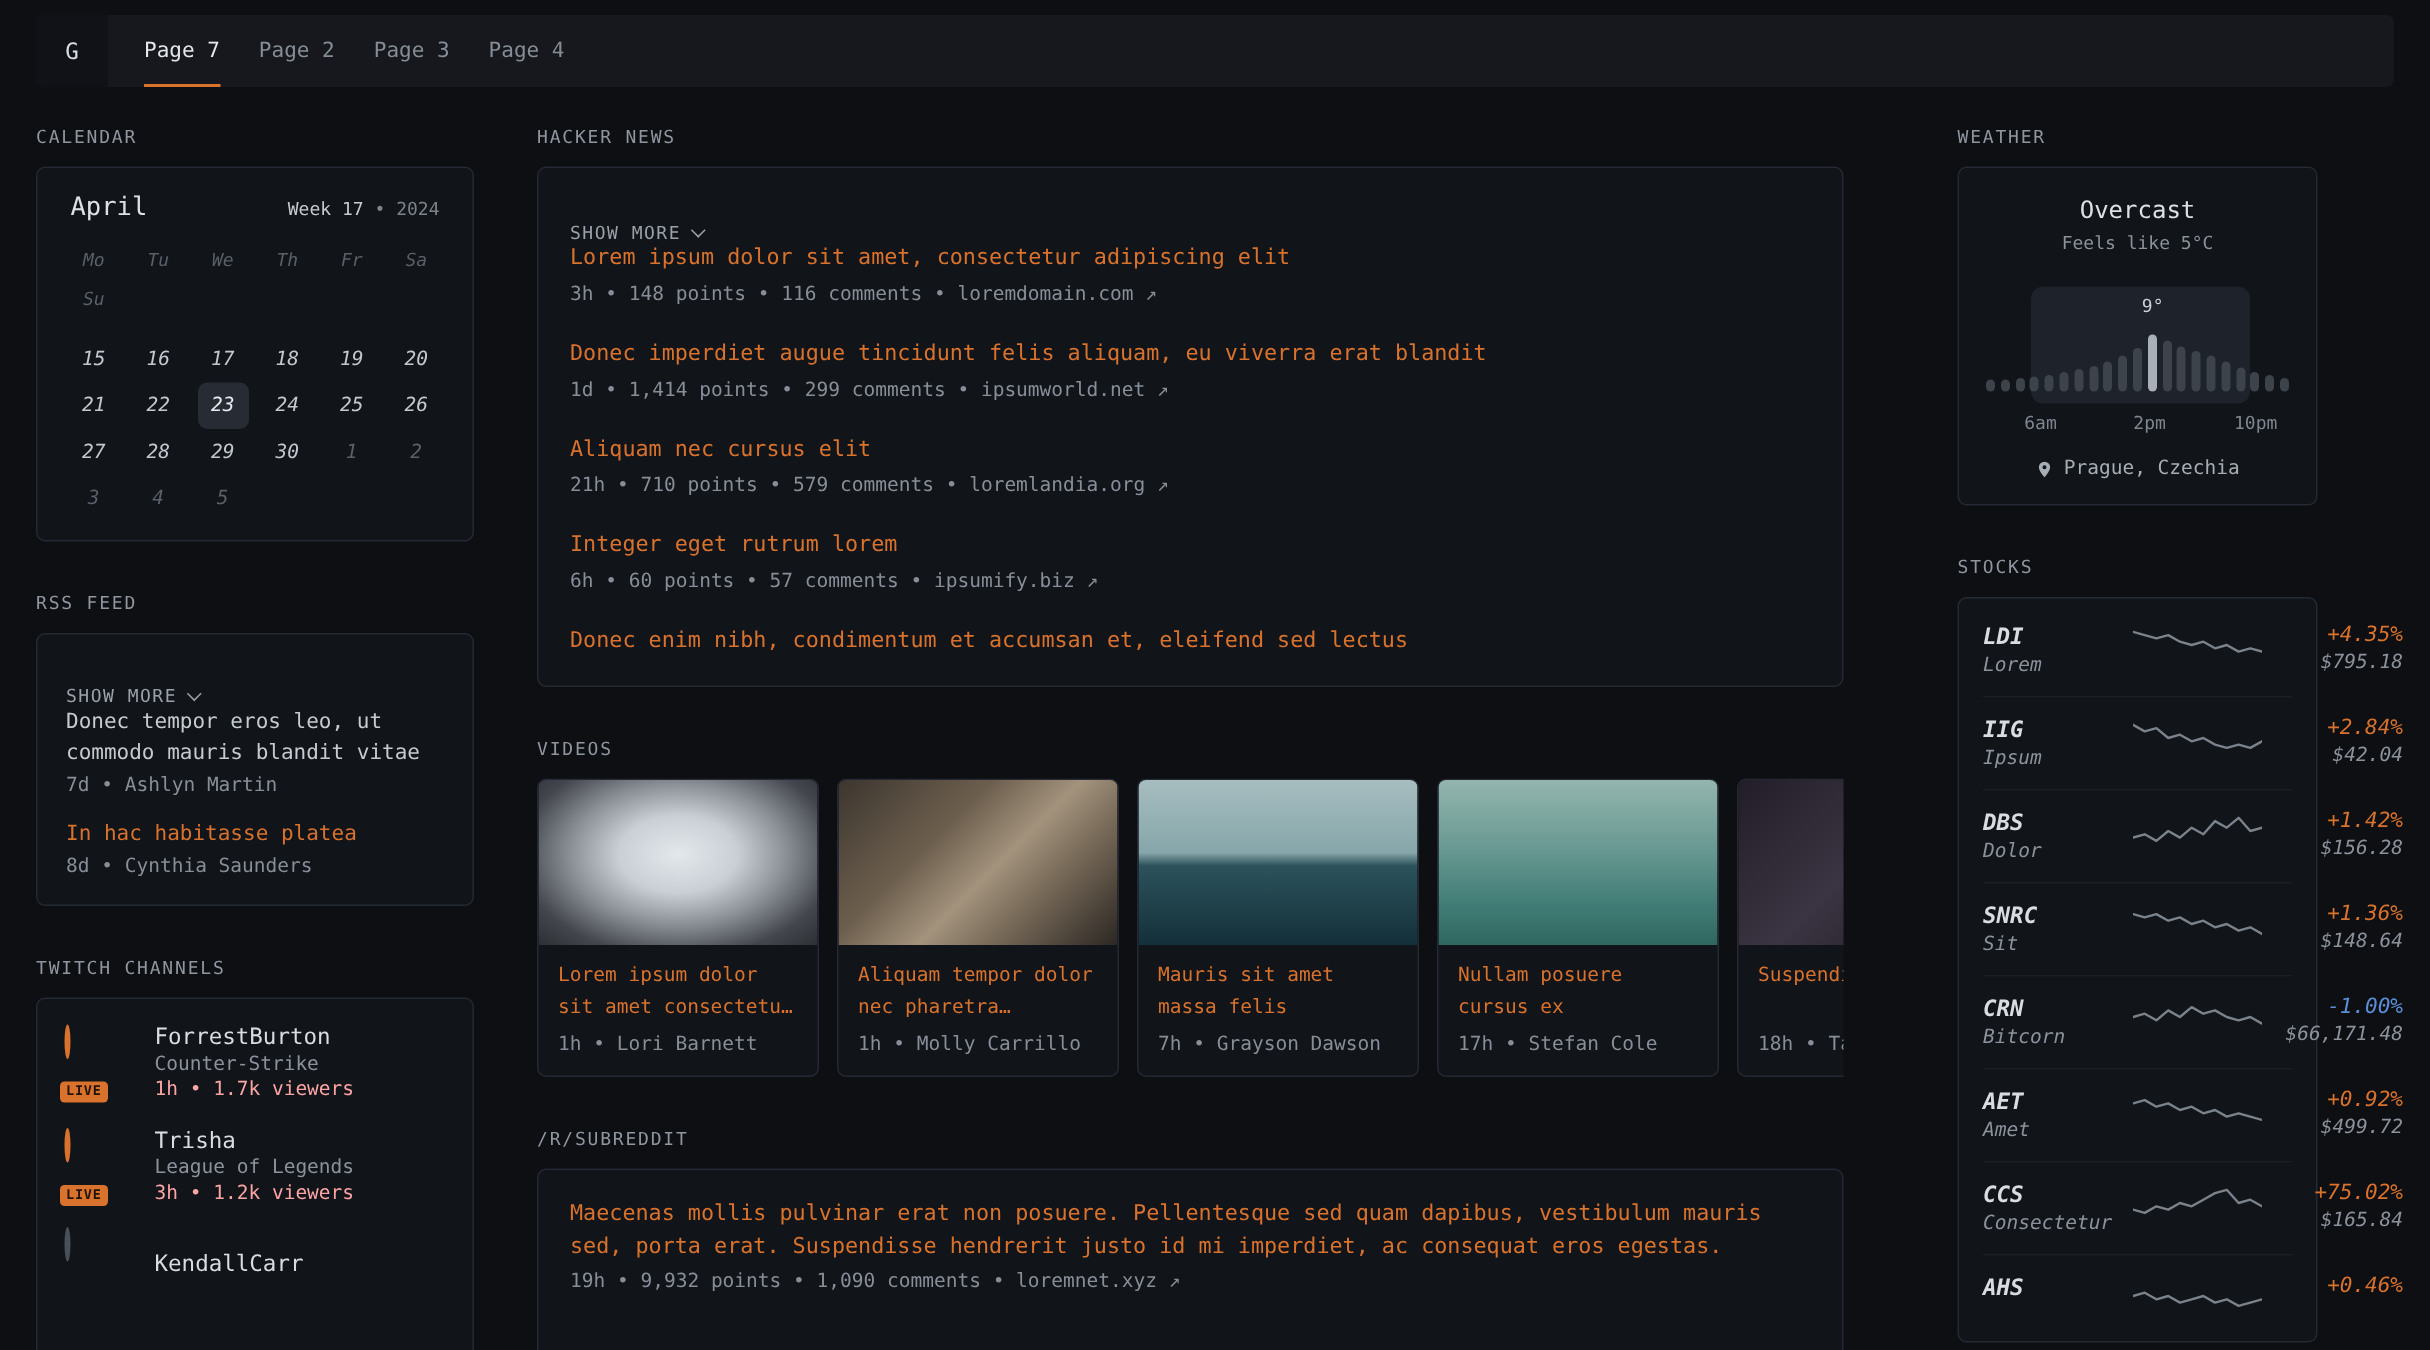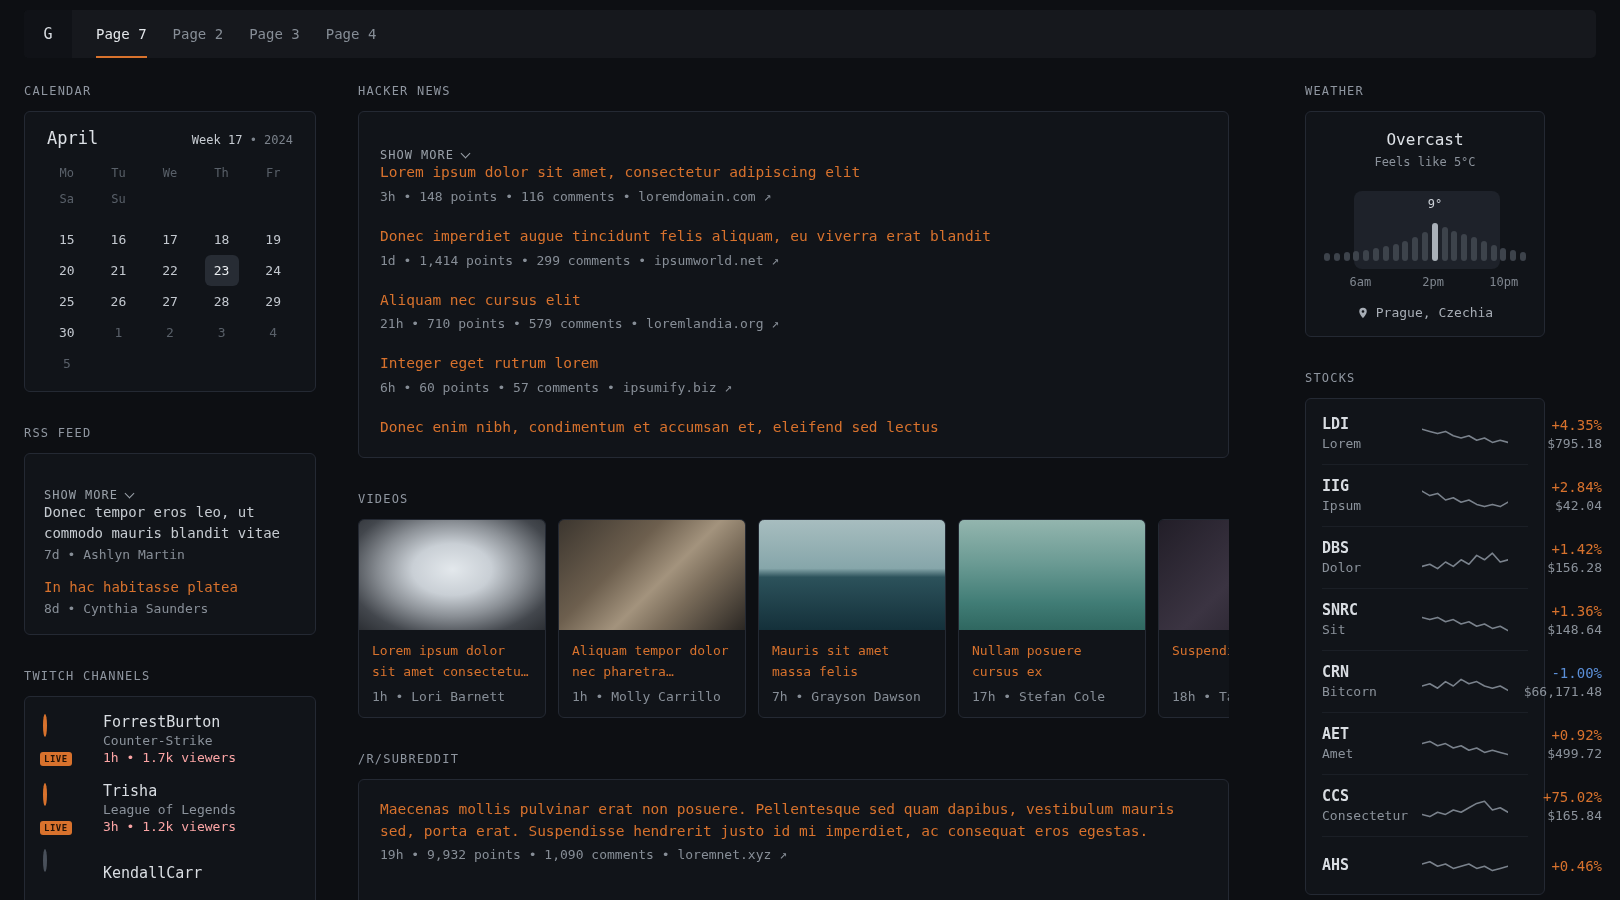--- a/index.html
+++ b/index.html
@@ -27,21 +27,21 @@
   .section + .section { margin-top:34px; }
   .wtitle { font-size:12px; font-weight:normal; letter-spacing:1.2px; color:#8f96a0; margin-bottom:13px; }
   .card { background:#111419; border:1px solid #242933; border-radius:6px; }
 
   
   .cal-card { padding:16px 16px 12px; }
   .cal-head { display:flex; justify-content:space-between; align-items:baseline; padding:0 6px; }
   .cal-month { font-size:17px; color:#dde1e6; }
   .cal-week { font-size:12px; color:#c7ccd2; }
   .cal-week .dim { color:#7c838c; }
-  .cal-grid { display:grid; grid-template-columns:repeat(5,1fr); margin-top:12px; }
+  .cal-grid { display:grid; grid-template-columns:repeat(6,1fr); margin-top:12px;font-style:italic; }
   .cal-dow { text-align:center; font-size:12px; color:#596069; padding:6px 0; }
   .cal-day { width:34px; height:31px; margin:0 auto; display:flex; align-items:center; justify-content:center; font-size:13px; color:#c3c8cf; }
   .cal-day.muted { color:#596069; }
   .cal-day.selected { background:#272c34; border-radius:6px; color:#e9ecef; }
 
   
   .feed-card { padding:17px 19px 18px; }
   .feed-item + .feed-item { margin-top:15px; }
   .feed-title { display:block; color:var(--accent,#d8722d); font-size:14px; line-height:21px; text-decoration:none; cursor:pointer; }
   .feed-title.muted { color:#c6cbd1; }
@@ -93,21 +93,21 @@
   .wbar { width:6px; background:#3d434b; border-radius:3px; }
   .wbar.peak { background:#a9b0b8; }
   .w-peak { position:absolute; top:6px; transform:translateX(-50%); font-size:12px; color:#cdd2d8; }
   .w-times { position:relative; height:16px; margin-top:6px; }
   .wtime { position:absolute; transform:translateX(-50%); font-size:12px; color:#7f868f; }
   .w-loc { margin-top:14px; display:flex; align-items:center; justify-content:center; gap:7px; color:#a7adb5; font-size:13px; }
   .pin { width:12px; height:12px; fill:#a7adb5; flex:none; }
 
   
   .stocks-card { padding:4px 16px; }
-  .stock-row { display:flex; align-items:flex-end; justify-content:space-between; padding:12px 0 13px; cursor:pointer; }
+  .stock-row { display:flex; align-items:flex-start; justify-content:space-between; padding:12px 0 13px; cursor:pointer;font-style:italic; }
   .stock-row + .stock-row { border-top:1px solid #1b1f26; }
   .s-info { width:100px; flex:none; }
   .s-ticker { font-size:15px; font-weight:bold; color:#d9dde2; }
   .s-name { font-size:13px; color:#8b929b; margin-top:3px; }
   .s-name:empty { display:none; }
   .spark { width:86px; height:28px; flex:none; }
   .spark polyline { fill:none; stroke:#7a828c; stroke-width:1.6; stroke-linejoin:round; stroke-linecap:round; }
   .s-right { width:94px; flex:none; text-align:right; }
   .s-change { font-size:14px; color:var(--accent,#d8722d); }
   .s-change.down { color:var(--negative,#5b8fd8); }

